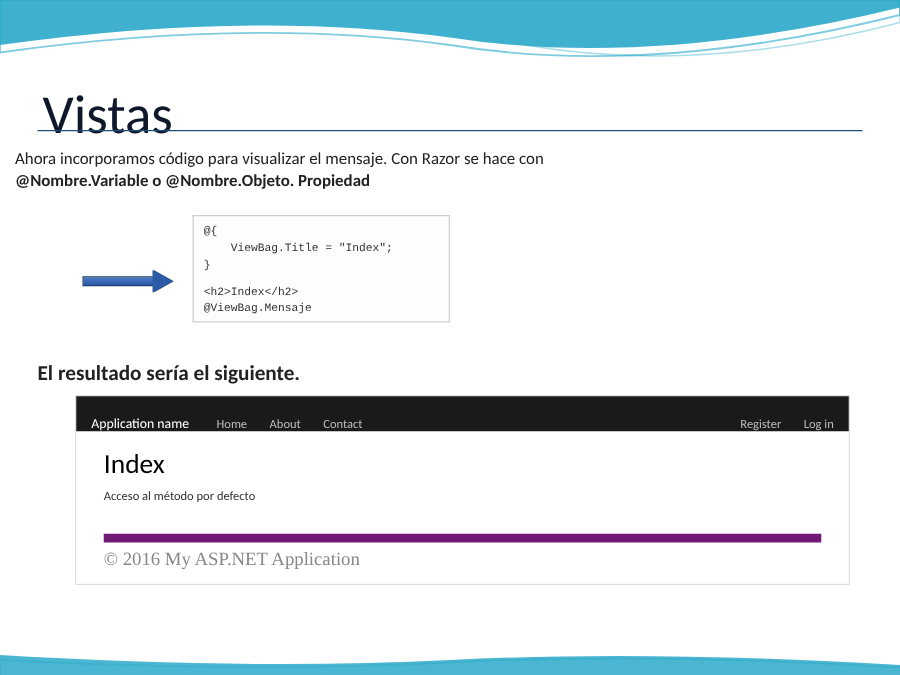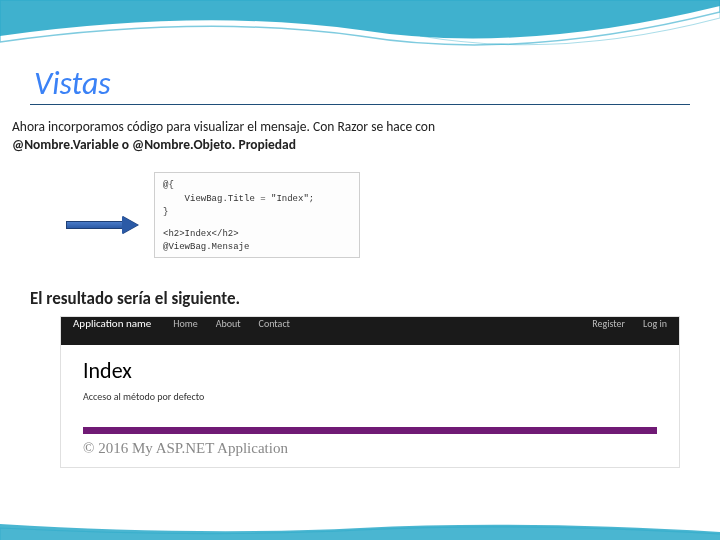--- a/index.html
+++ b/index.html
@@ -14,24 +14,23 @@
   .decor-top {
     position: absolute;
     top: 0; left: 0;
     width: 720px; height: 70px;
     pointer-events: none;
   }
   .title {
     position: absolute;
     top: 64px;
     left: 34px;
-    font-size: 32px;
-    color: #3b82f6;
+    font-size: 44px;
+    color: #0f172a;
     font-weight: 400;
-    font-style: italic;
   }
   .title-underline {
     position: absolute;
     top: 104px;
     left: 30px;
     width: 660px;
     height: 1px;
     background: #1f4e79;
   }
   .paragraph {
@@ -105,21 +104,21 @@
     top: 316px;
     left: 60px;
     width: 620px;
     background: #fff;
     border: 1px solid #e0e0e0;
   }
   .navbar {
     height: 28px;
     background: #1a1a1a;
     display: flex;
-    align-items: flex-start;
+    align-items: flex-end;
     padding: 0 12px;
     gap: 18px;
     font-size: 10px;
     color: #bbb;
   }
   .navbar .brand { color: #fff; font-size: 11px; margin-right: 4px; }
   .navbar .spacer { flex: 1; }
   .browser-body {
     padding: 12px 22px 10px 22px;
   }

